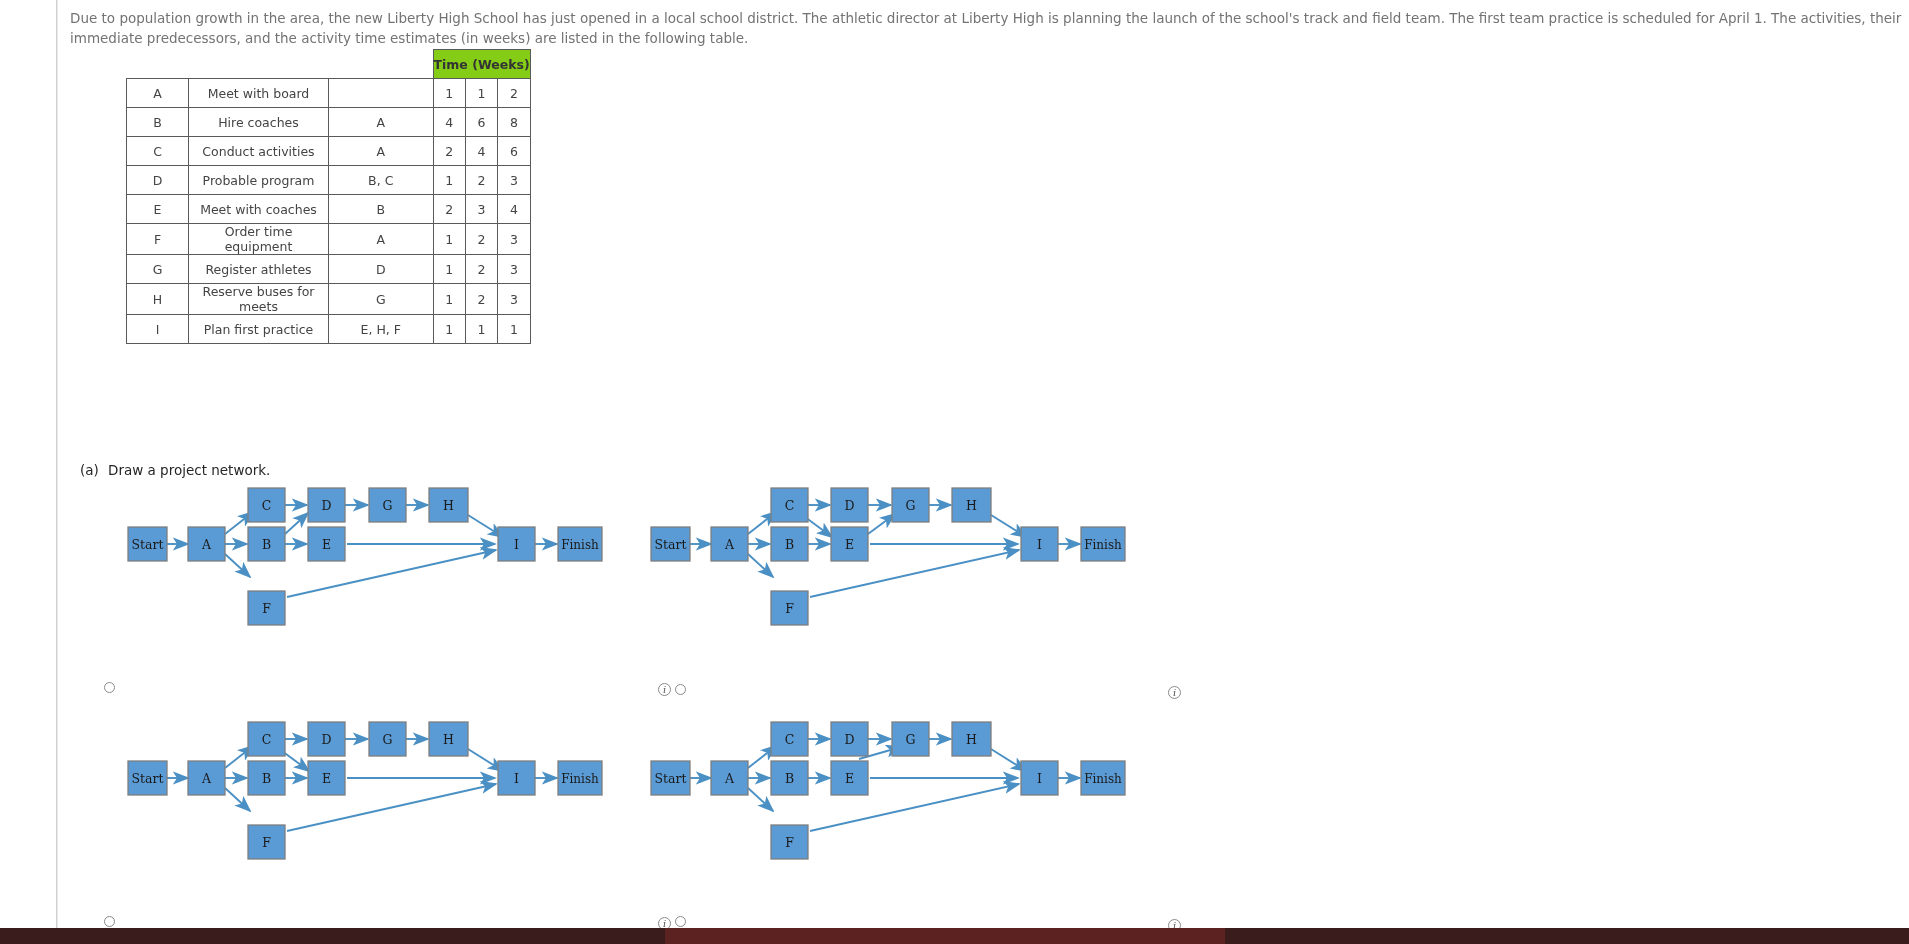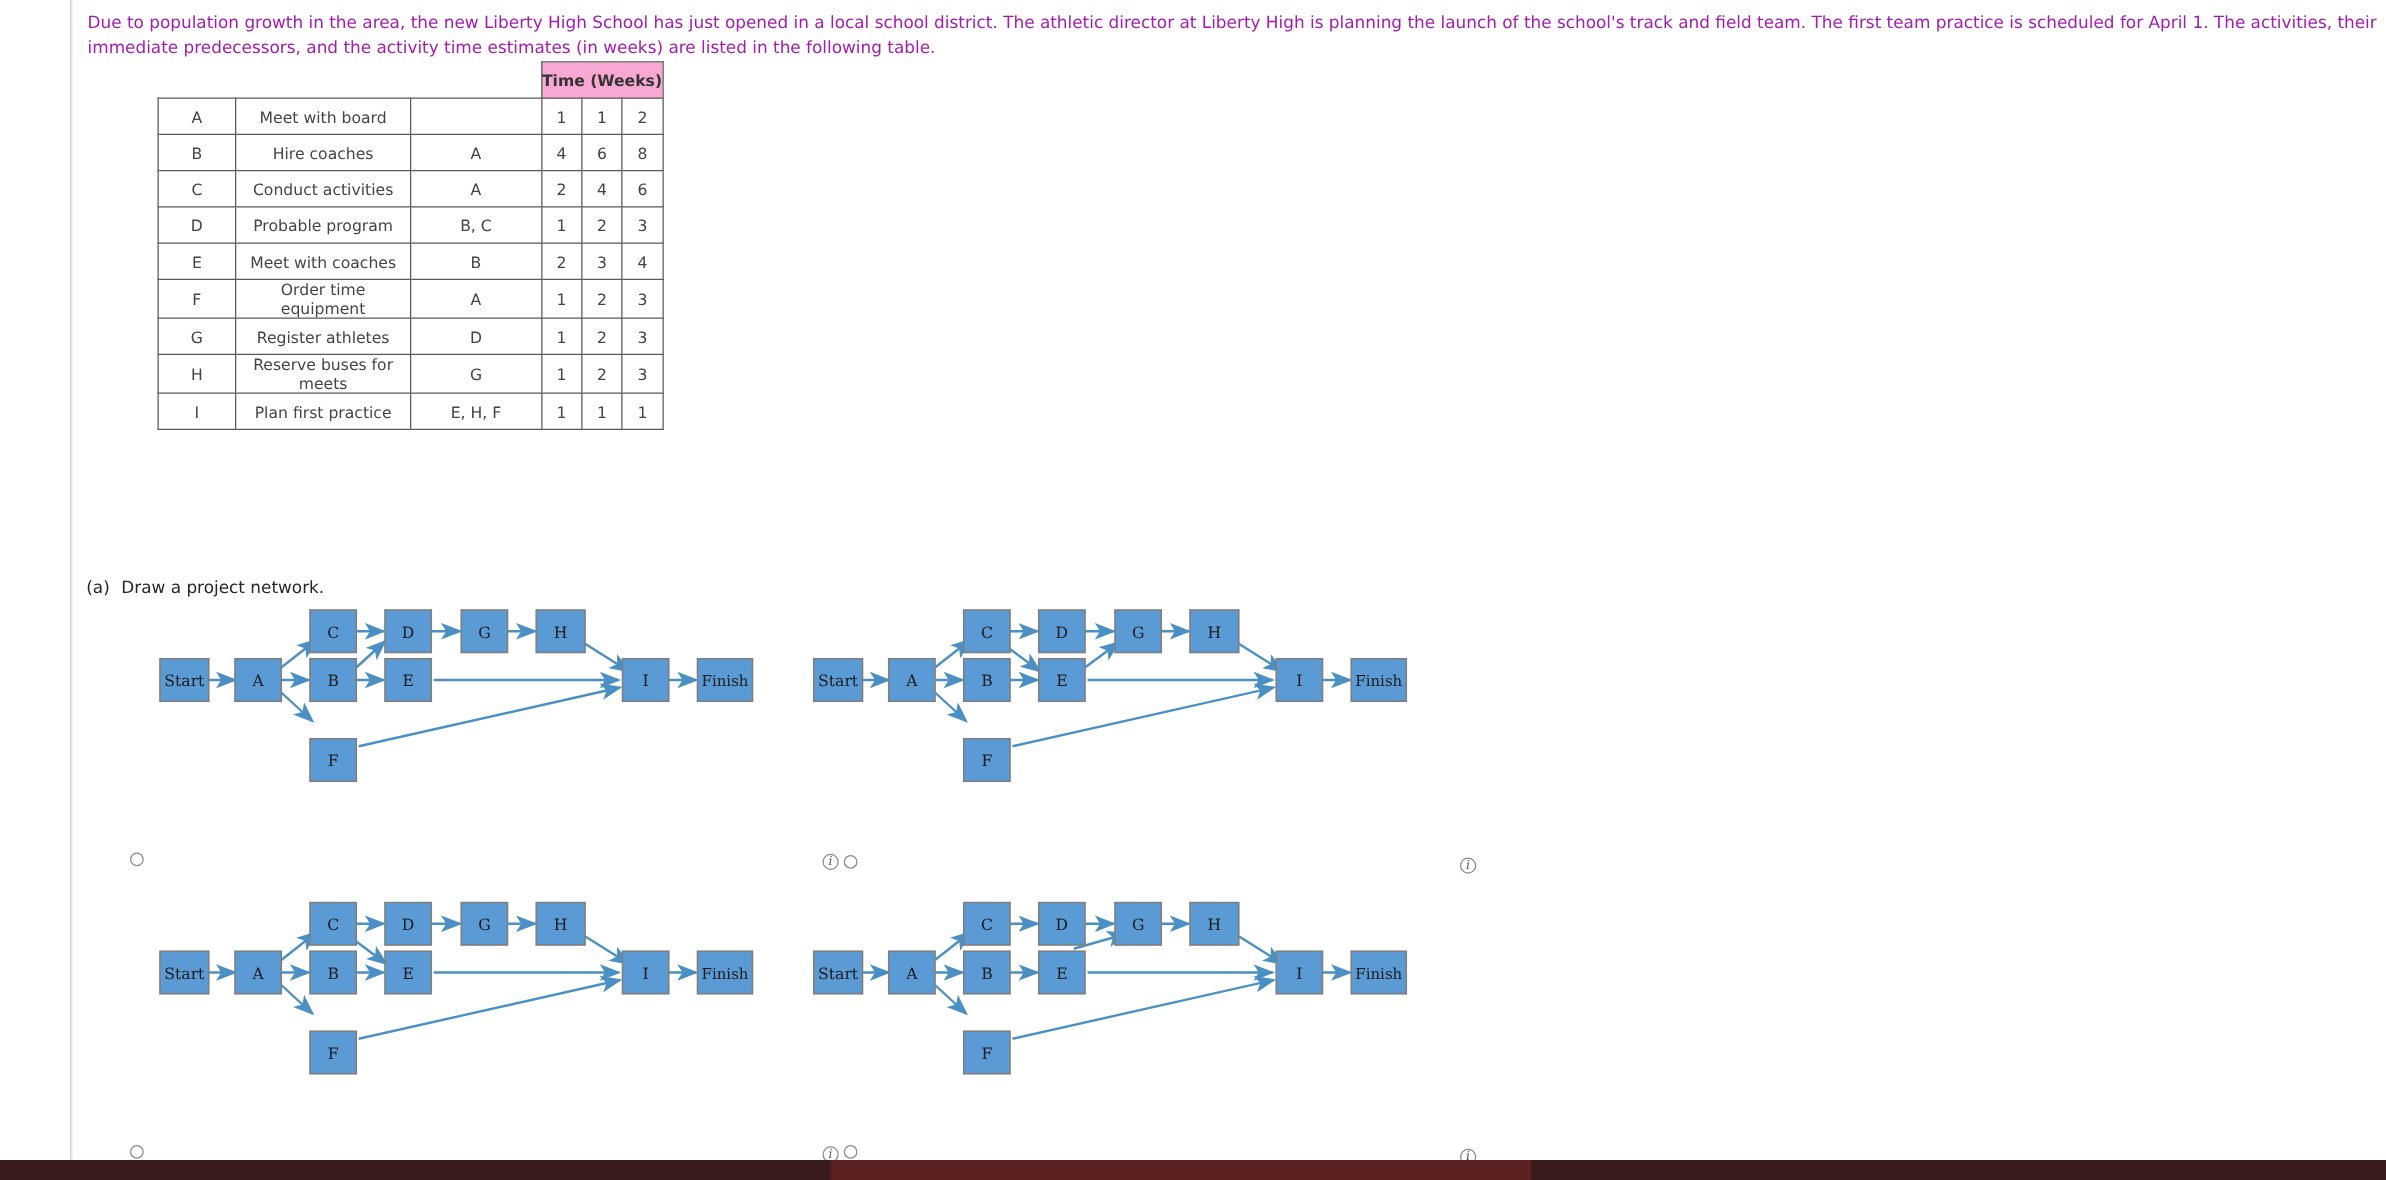--- a/index.html
+++ b/index.html
@@ -13,47 +13,47 @@
   }
   
   .gutter-left{position:absolute;left:0;top:0;width:56px;height:944px;background:#ffffff;border-right:1px solid #d0d0d0;}
   .gutter-left2{position:absolute;left:57px;top:0;width:1px;height:944px;background:#e8e8e8;}
 
   .page{position:absolute;left:58px;top:0;right:0;bottom:0;}
 
   
   .prompt{
     position:absolute;left:12px;top:8px;width:1835px;
-    font-size:13.5px;line-height:20px;color:#a21caf;
+    font-size:13.5px;line-height:20px;color:#737373;
   }
 
   
   .tbl-wrap{position:absolute;left:68px;top:49px;}
   table.act{border-collapse:collapse;table-layout:fixed;}
   table.act td,table.act th{
     border:1px solid #5a5a5a;
     font-size:12.5px;
     color:#444;
     text-align:center;
     vertical-align:middle;
     font-weight:normal;
     padding:0;
   }
-  table.act th{background:#f9a8d4;color:#333;font-weight:bold;}
+  table.act th{background:#84cc16;color:#333;font-weight:bold;}
   .h-spacer{border:none !important;background:transparent !important;}
   .time-head{height:28px;}
   .col-head{height:34px;line-height:15px;}
   table.act tbody td{height:28px;background:#fff;}
   .w-act{width:62px;}
   .w-desc{width:140px;}
   .w-pred{width:104px;}
   .w-num{width:86px;}
 
   
-  .qa-row{position:absolute;left:11px;top:462px;font-size:13.5px;color:#262626;}
+  .qa-row{position:absolute;left:22px;top:462px;font-size:13.5px;color:#262626;}
   .qa-label{display:inline-block;width:28px;}
 
   
   .diagram{position:absolute;width:580px;height:205px;}
   .d1{left:52px;top:487px;}
   .d2{left:575px;top:487px;}
   .d3{left:52px;top:721px;}
   .d4{left:575px;top:721px;}
   .diagram svg{display:block;}
 

